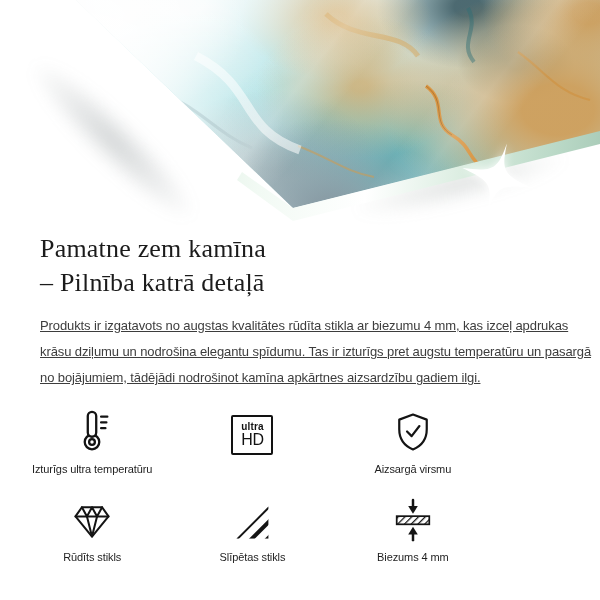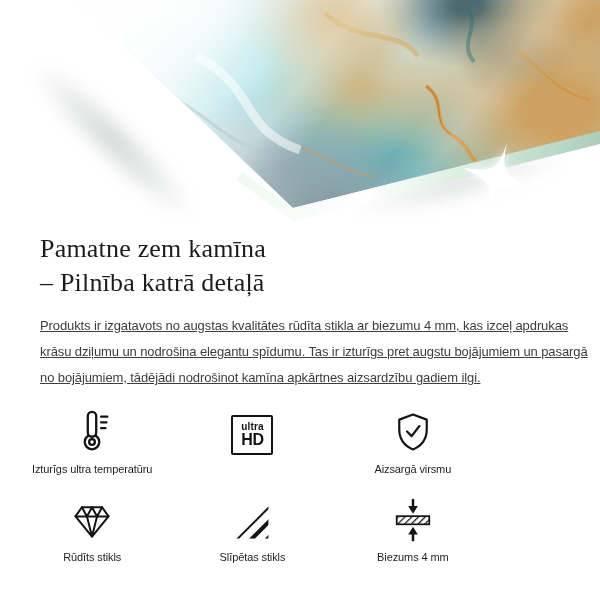--- a/index.html
+++ b/index.html
@@ -57,21 +57,21 @@
   
   .features{display:grid;grid-template-columns:repeat(3,1fr);row-gap:18px;
     padding:0 12px;margin-top:14px;}
   .feature{display:flex;flex-direction:column;align-items:center;}
   .icon-box{height:50px;display:flex;align-items:flex-end;justify-content:center;}
   .feature-label{margin-top:8px;font-size:11px;color:#1e1e1e;letter-spacing:-.1px;}
   .hd-badge{width:42px;height:40px;border:2.6px solid #121212;border-radius:2px;
     box-sizing:border-box;display:flex;flex-direction:column;align-items:center;
     justify-content:center;color:#121212;}
   .hd-top{font-size:10px;font-weight:700;line-height:10px;letter-spacing:.2px;}
-  .hd-bottom{font-size:16px;font-weight:700;line-height:16px;letter-spacing:-.3px;}
+  .hd-bottom{font-size:16px;font-weight:400;line-height:16px;letter-spacing:-.3px;}
 </style>
 </head>
 <body>
 
 <div class="page">
 
   <div class="hero">
     <div class="shadow-left"></div>
     <div class="shadow-bottom"></div>
     <div class="panel"></div>
@@ -95,21 +95,21 @@
     </svg>
   </div>
 
   <h1 class="title">
     <span>Pamatne zem kamīna</span>
     <span>– Pilnība katrā detaļā</span>
   </h1>
 
   <p class="desc">
     <span>Produkts ir izgatavots no augstas kvalitātes rūdīta stikla ar biezumu 4 mm, kas izceļ apdrukas</span>
-    <span>krāsu dziļumu un nodrošina elegantu spīdumu. Tas ir izturīgs pret augstu bojājumiem un pasargā</span>
+    <span>krāsu dziļumu un nodrošina elegantu spīdumu. Tas ir izturīgs pret augstu temperatūru un pasargā</span>
     <span>no bojājumiem, tādējādi nodrošinot kamīna apkārtnes aizsardzību gadiem ilgi.</span>
   </p>
 
   <div class="features">
 
     <div class="feature">
       <div class="icon-box">
         <svg width="46" height="48" viewBox="0 0 48 48" fill="none" stroke="#141414" stroke-width="2.4" stroke-linecap="round">
           <circle cx="24" cy="35.5" r="7.6"></circle>
           <rect x="19.6" y="4" width="8.8" height="26" rx="4.4" fill="#ffffff"></rect>

